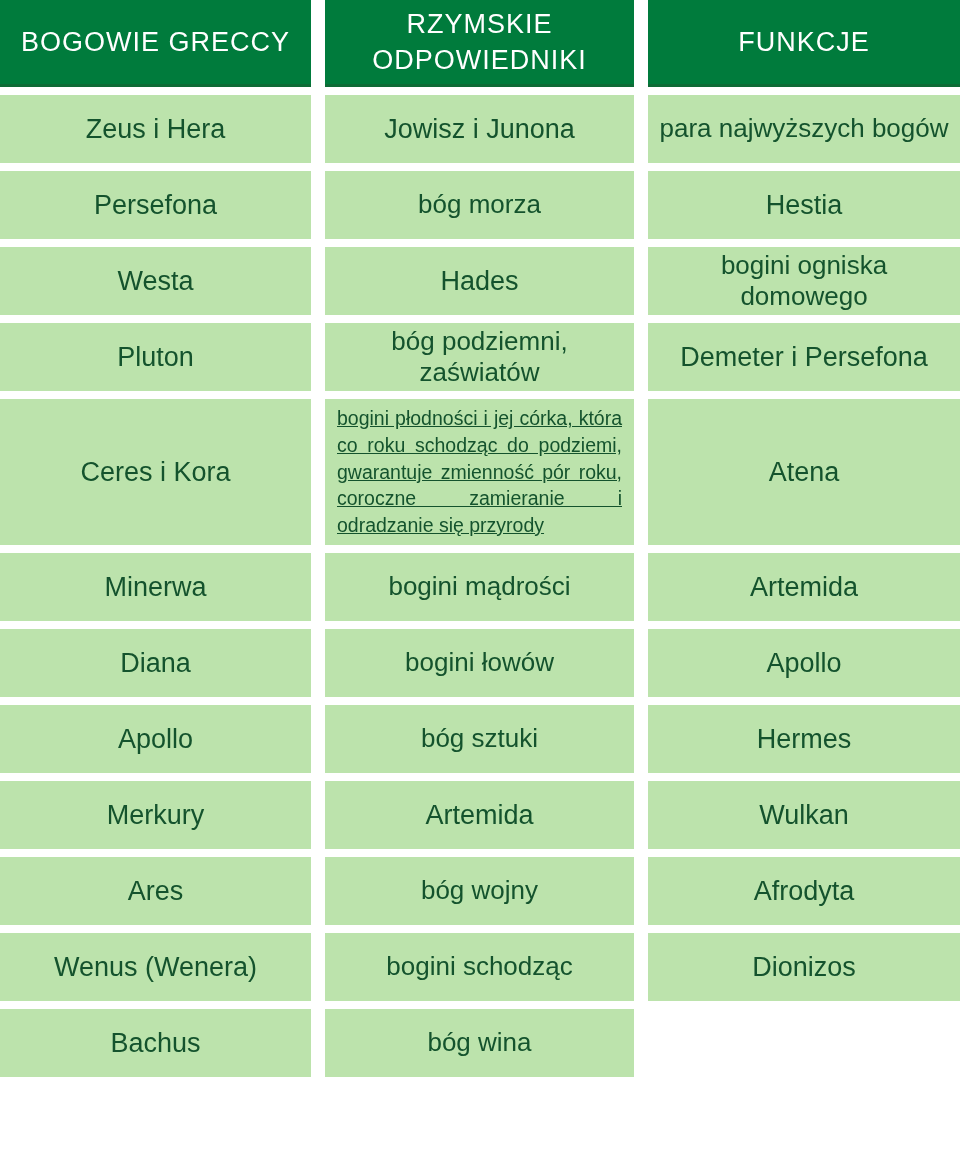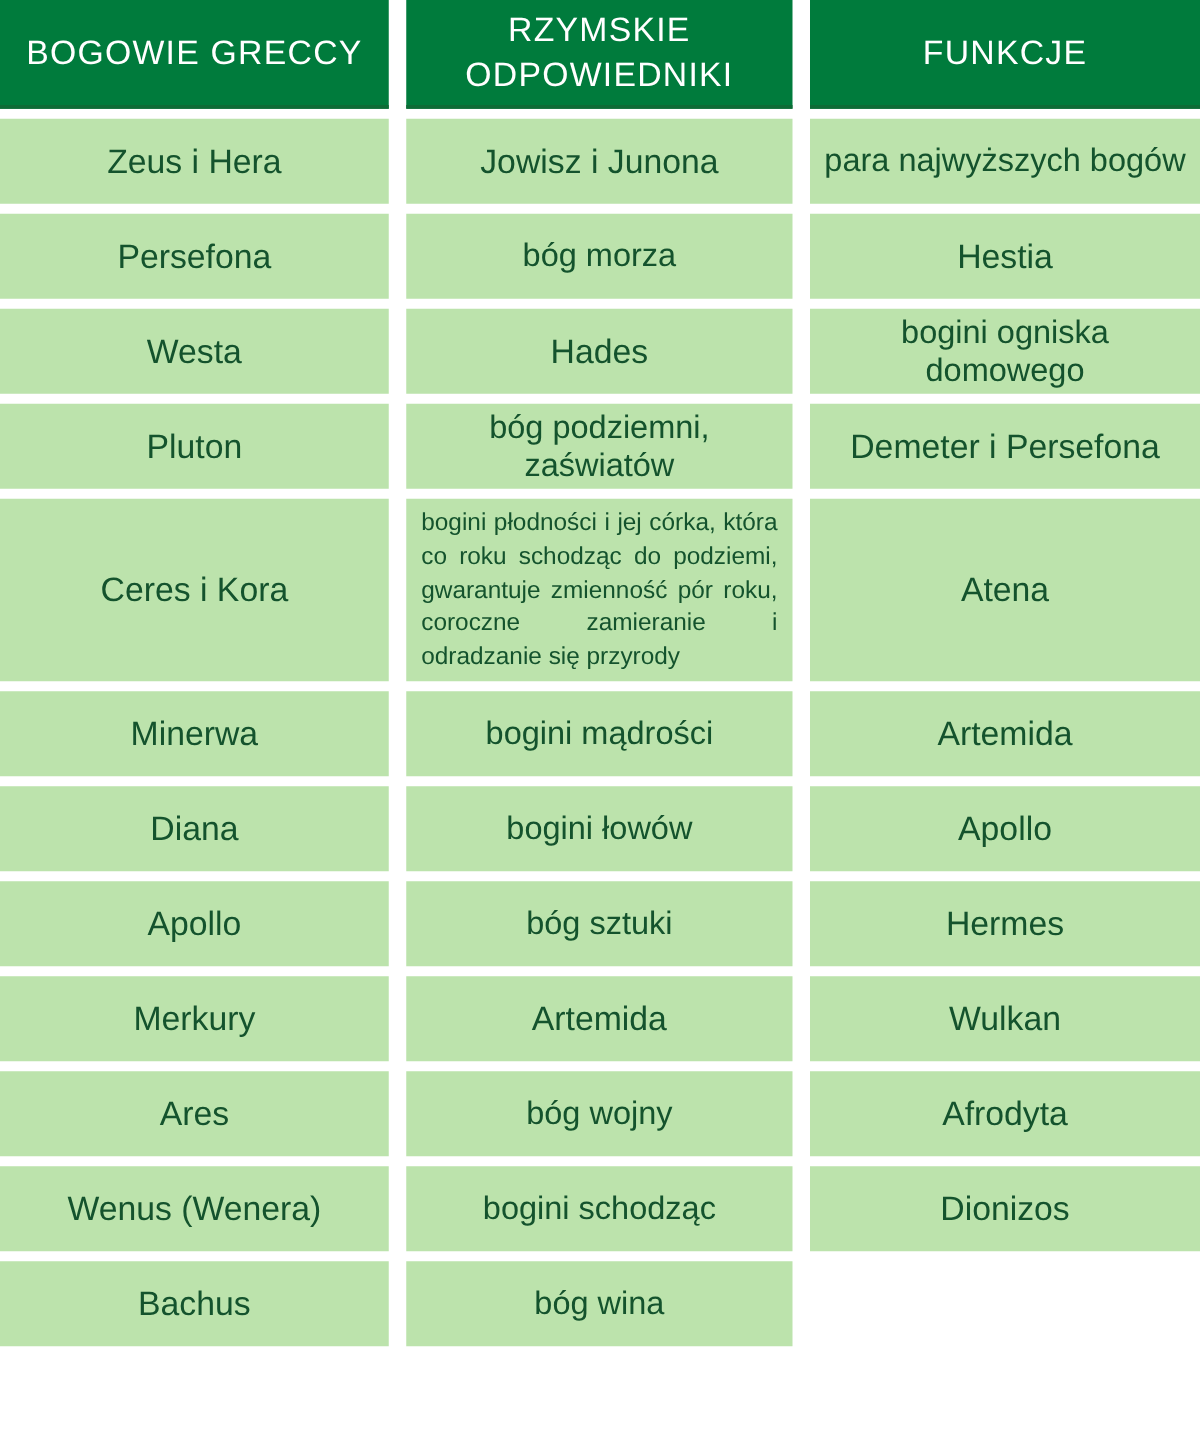--- a/index.html
+++ b/index.html
@@ -37,20 +37,21 @@
     letter-spacing: 1px;
     line-height: 1.35;
     border-bottom: 3px solid #0e6b36;
     padding: 0 14px;
   }
   .cell.long {
     font-size: 19.5px;
     line-height: 1.37;
     text-align: justify;
     padding: 8px 12px;
+    text-decoration: underline;
   }
 </style>
 </head>
 <body>
 
 <div class="gods-table">
 
   <div class="cell header">BOGOWIE GRECCY</div>
   <div class="cell header">RZYMSKIE ODPOWIEDNIKI</div>
   <div class="cell header">FUNKCJE</div>

